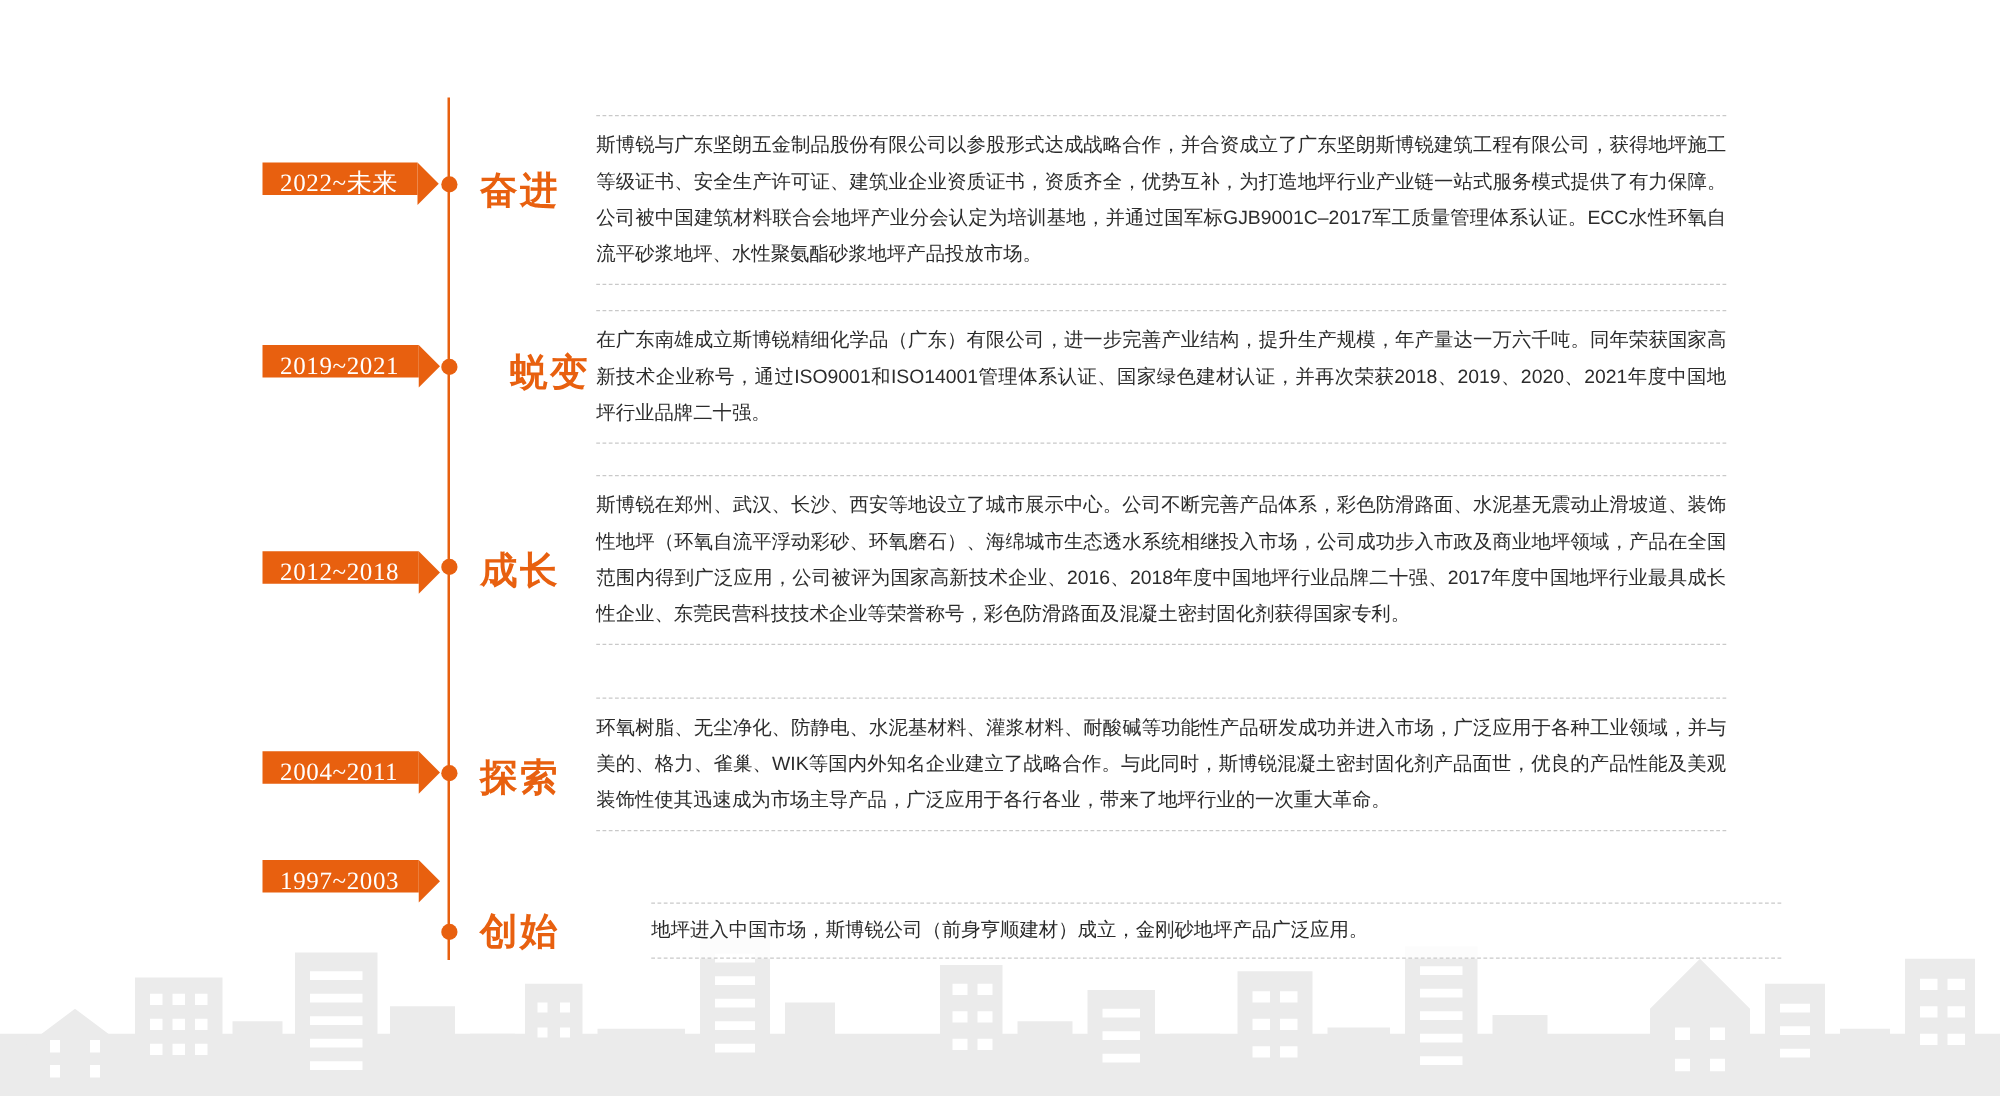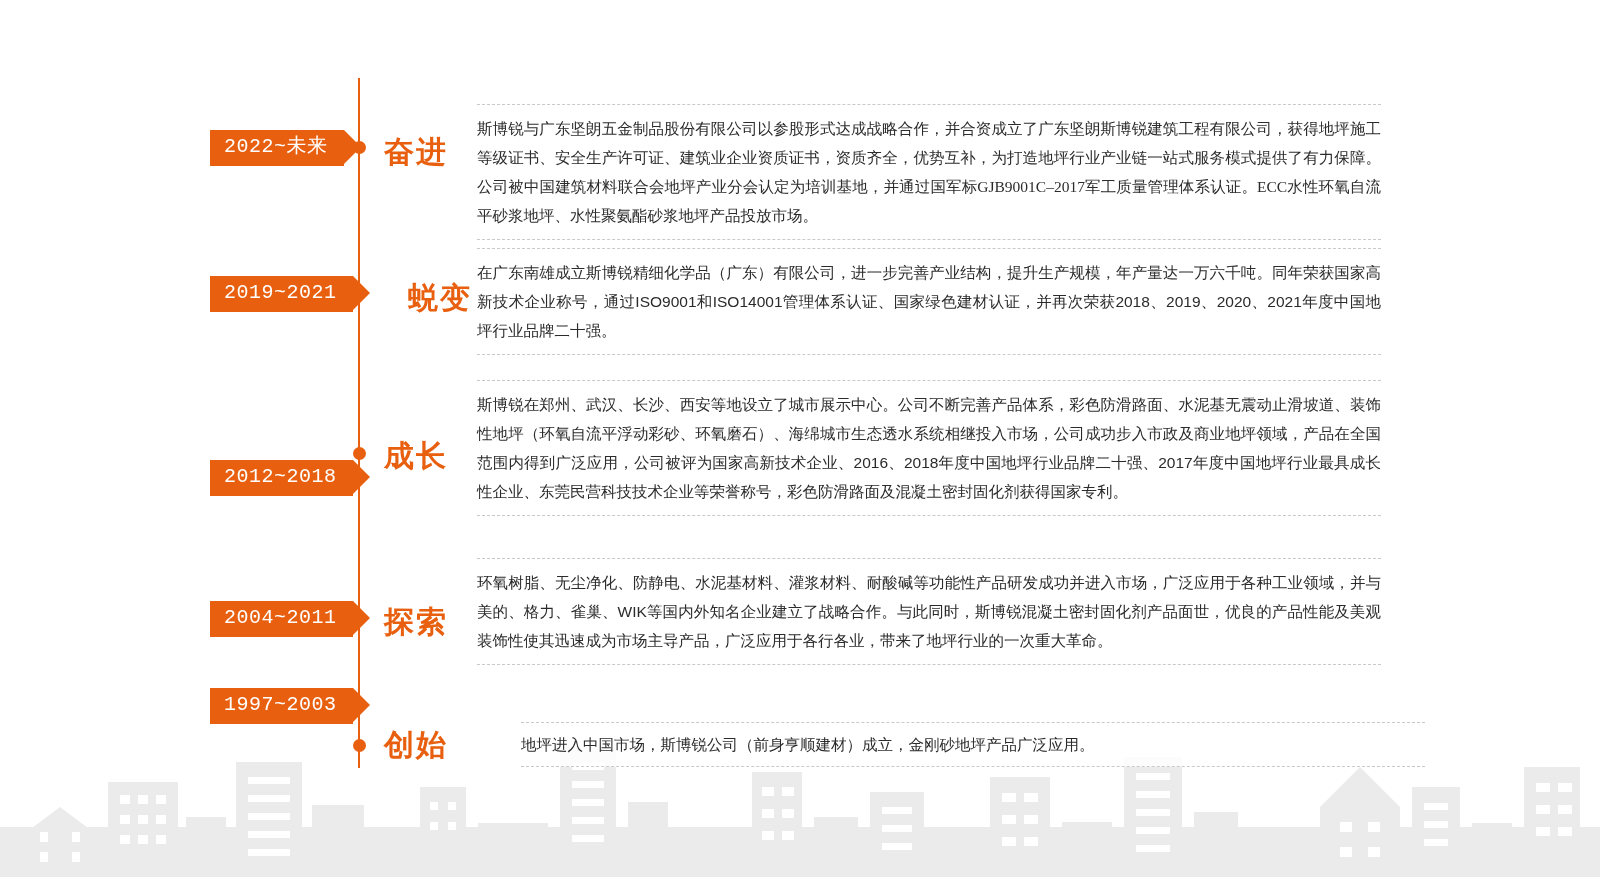--- a/index.html
+++ b/index.html
@@ -44,30 +44,30 @@
   
   .row {
     position: absolute;
     left: 0;
     width: 1600px;
     z-index: 3;
   }
 
   .tag {
     position: absolute;
-    height: 36px;
+    height: 26px;
     background: #e8600f;
     color: #ffffff;
     font-size: 20px;
     line-height: 34px;
     text-align: center;
     letter-spacing: 0.5px;
     white-space: nowrap;
     padding: 0 16px 0 14px;
-    font-family: Liberation Mono, monospace;
+    font-family: Liberation Serif, serif;
   }
   .tag::after {
     content: "";
     position: absolute;
     right: -17px;
     top: 0;
     width: 0;
     height: 0;
     border-top: 17px solid transparent;
     border-bottom: 17px solid transparent;
@@ -209,32 +209,32 @@
       <rect x="1558" y="200" width="14" height="9" fill="#ffffff"></rect>
     </g>
   </svg>
 
   <div id="axis"></div>
 
   <div class="row">
     <div class="tag" style="left:210px; top:130px;">2022~未来</div>
     <div class="dot" style="top:141px;"></div>
     <div class="phase" style="top:132px;">奋进</div>
-    <div class="body" style="top:104px;font-family:Liberation Serif, serif;">斯博锐与广东坚朗五金制品股份有限公司以参股形式达成战略合作，并合资成立了广东坚朗斯博锐建筑工程有限公司，获得地坪施工等级证书、安全生产许可证、建筑业企业资质证书，资质齐全，优势互补，为打造地坪行业产业链一站式服务模式提供了有力保障。公司被中国建筑材料联合会地坪产业分会认定为培训基地，并通过国军标GJB9001C–2017军工质量管理体系认证。ECC水性环氧自流平砂浆地坪、水性聚氨酯砂浆地坪产品投放市场。</div>
+    <div class="body" style="top:92px;">斯博锐与广东坚朗五金制品股份有限公司以参股形式达成战略合作，并合资成立了广东坚朗斯博锐建筑工程有限公司，获得地坪施工等级证书、安全生产许可证、建筑业企业资质证书，资质齐全，优势互补，为打造地坪行业产业链一站式服务模式提供了有力保障。公司被中国建筑材料联合会地坪产业分会认定为培训基地，并通过国军标GJB9001C–2017军工质量管理体系认证。ECC水性环氧自流平砂浆地坪、水性聚氨酯砂浆地坪产品投放市场。</div>
   </div>
 
   <div class="row">
     <div class="tag" style="left:210px; top:276px;">2019~2021</div>
     <div class="dot" style="top:287px;"></div>
     <div class="phase" style="top:278px;margin-left:24px;">蜕变</div>
     <div class="body" style="top:248px;">在广东南雄成立斯博锐精细化学品（广东）有限公司，进一步完善产业结构，提升生产规模，年产量达一万六千吨。同年荣获国家高新技术企业称号，通过ISO9001和ISO14001管理体系认证、国家绿色建材认证，并再次荣获2018、2019、2020、2021年度中国地坪行业品牌二十强。</div>
   </div>
 
   <div class="row">
-    <div class="tag" style="left:210px; top:460px;">2012~2018</div>
+    <div class="tag" style="left:210px; top:441px;">2012~2018</div>
     <div class="dot" style="top:447px;"></div>
     <div class="phase" style="top:436px;">成长</div>
     <div class="body" style="top:380px;">斯博锐在郑州、武汉、长沙、西安等地设立了城市展示中心。公司不断完善产品体系，彩色防滑路面、水泥基无震动止滑坡道、装饰性地坪（环氧自流平浮动彩砂、环氧磨石）、海绵城市生态透水系统相继投入市场，公司成功步入市政及商业地坪领域，产品在全国范围内得到广泛应用，公司被评为国家高新技术企业、2016、2018年度中国地坪行业品牌二十强、2017年度中国地坪行业最具成长性企业、东莞民营科技技术企业等荣誉称号，彩色防滑路面及混凝土密封固化剂获得国家专利。</div>
   </div>
 
   <div class="row">
     <div class="tag" style="left:210px; top:601px;">2004~2011</div>
     <div class="dot" style="top:612px;"></div>
     <div class="phase" style="top:602px;">探索</div>
     <div class="body" style="top:558px;">环氧树脂、无尘净化、防静电、水泥基材料、灌浆材料、耐酸碱等功能性产品研发成功并进入市场，广泛应用于各种工业领域，并与美的、格力、雀巢、WIK等国内外知名企业建立了战略合作。与此同时，斯博锐混凝土密封固化剂产品面世，优良的产品性能及美观装饰性使其迅速成为市场主导产品，广泛应用于各行各业，带来了地坪行业的一次重大革命。</div>

